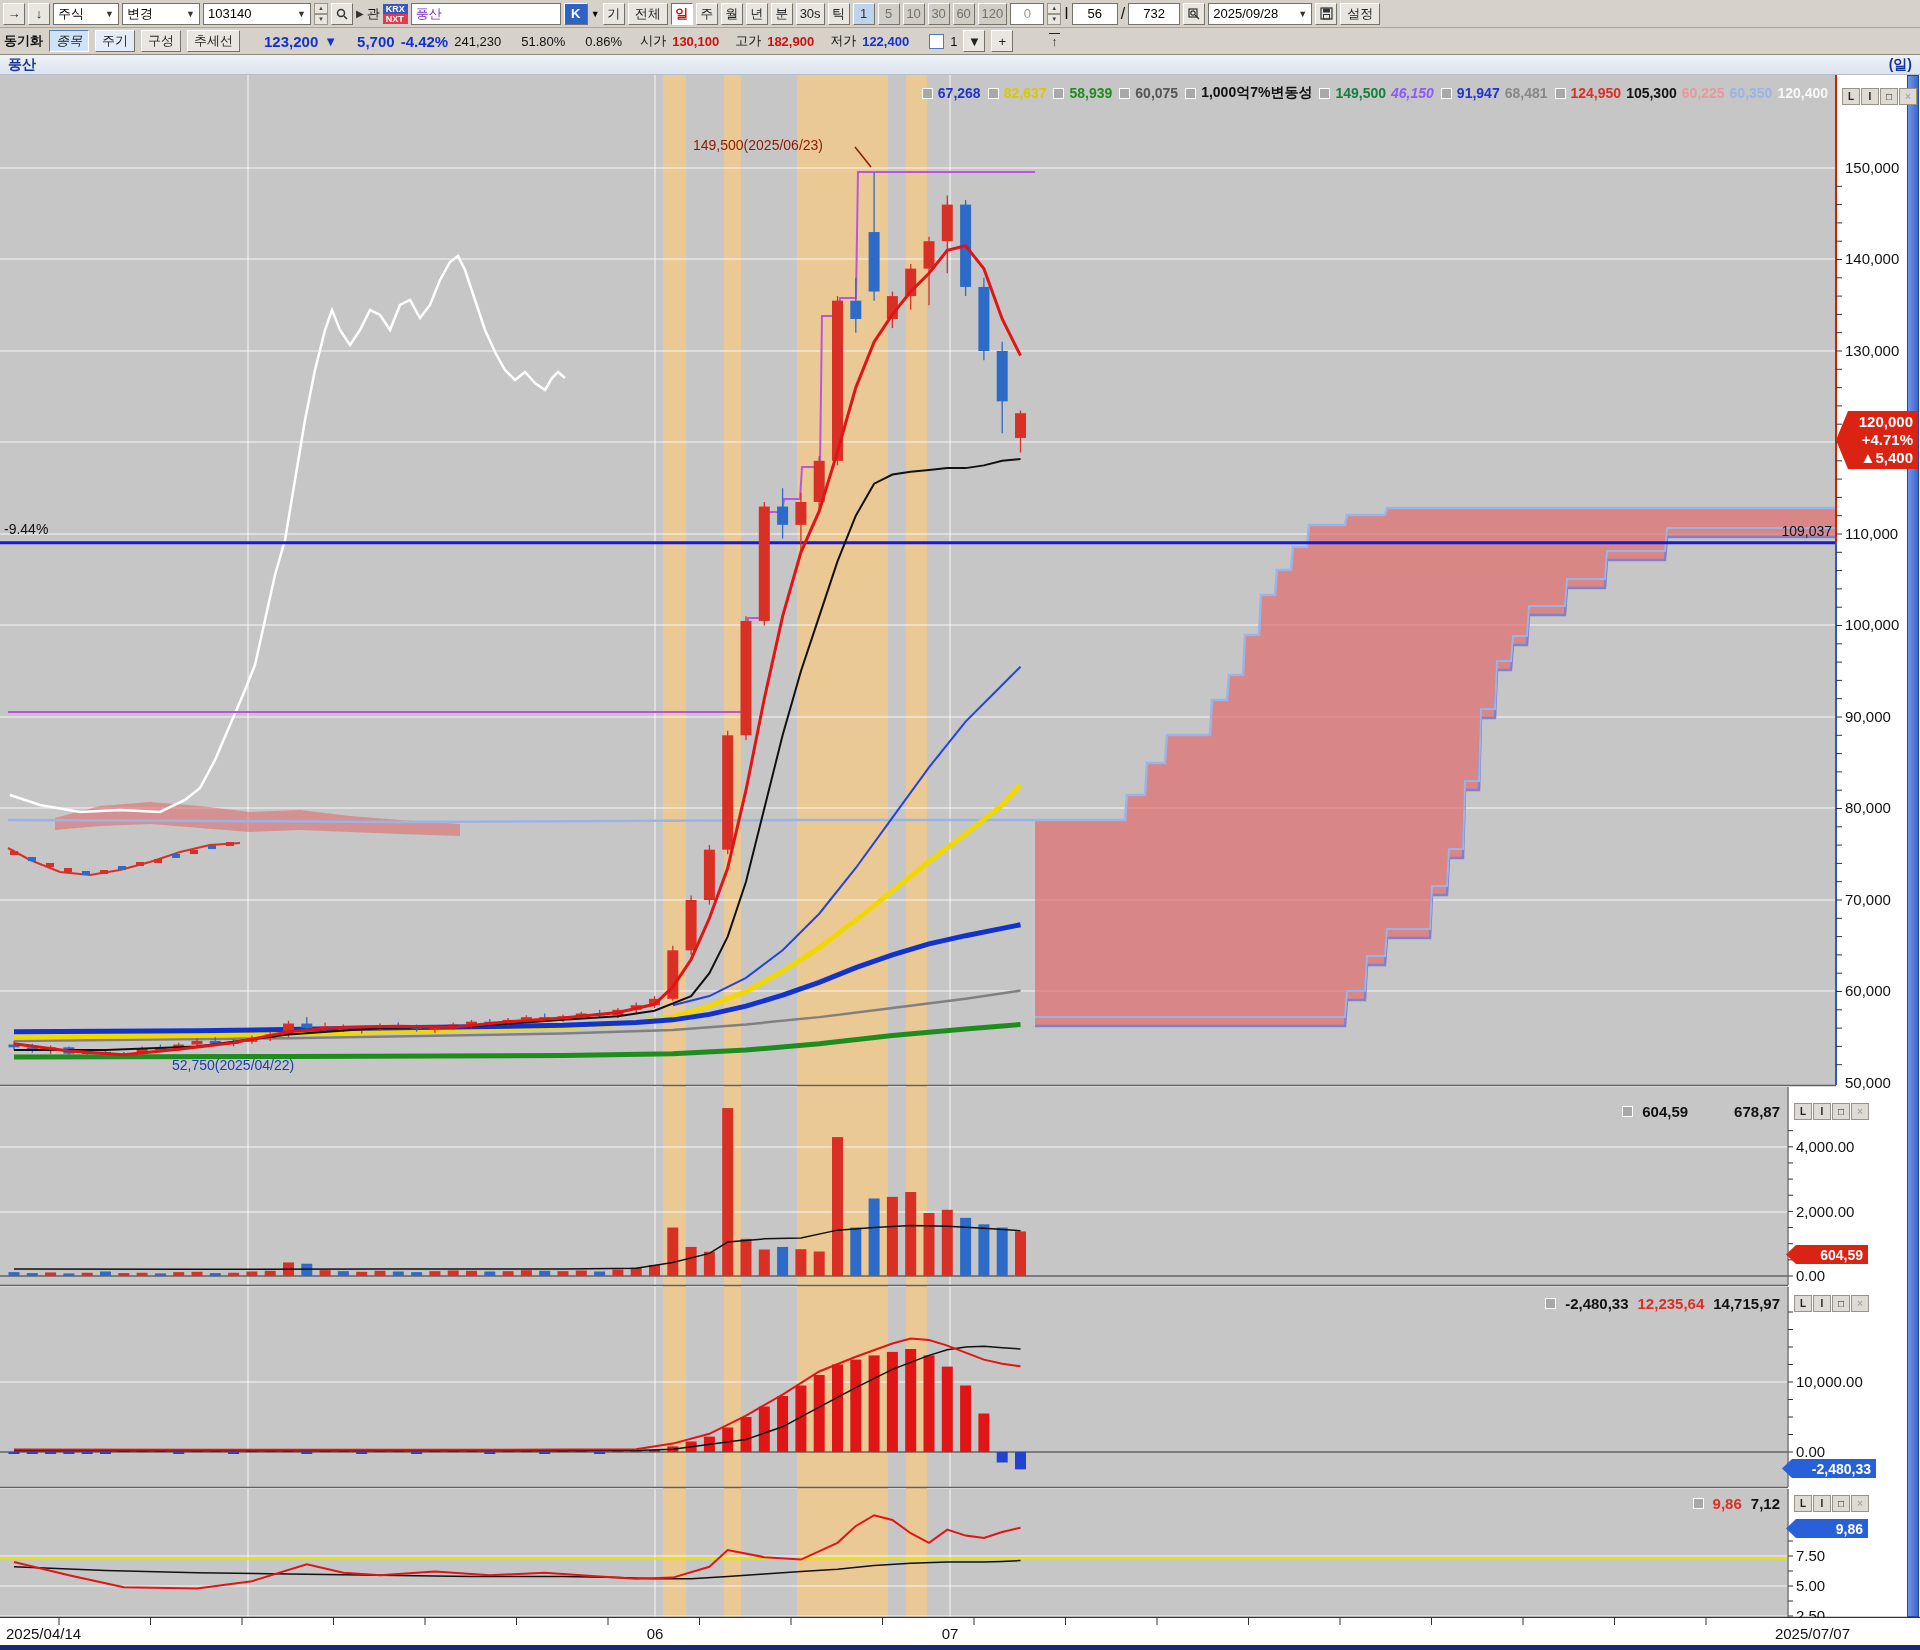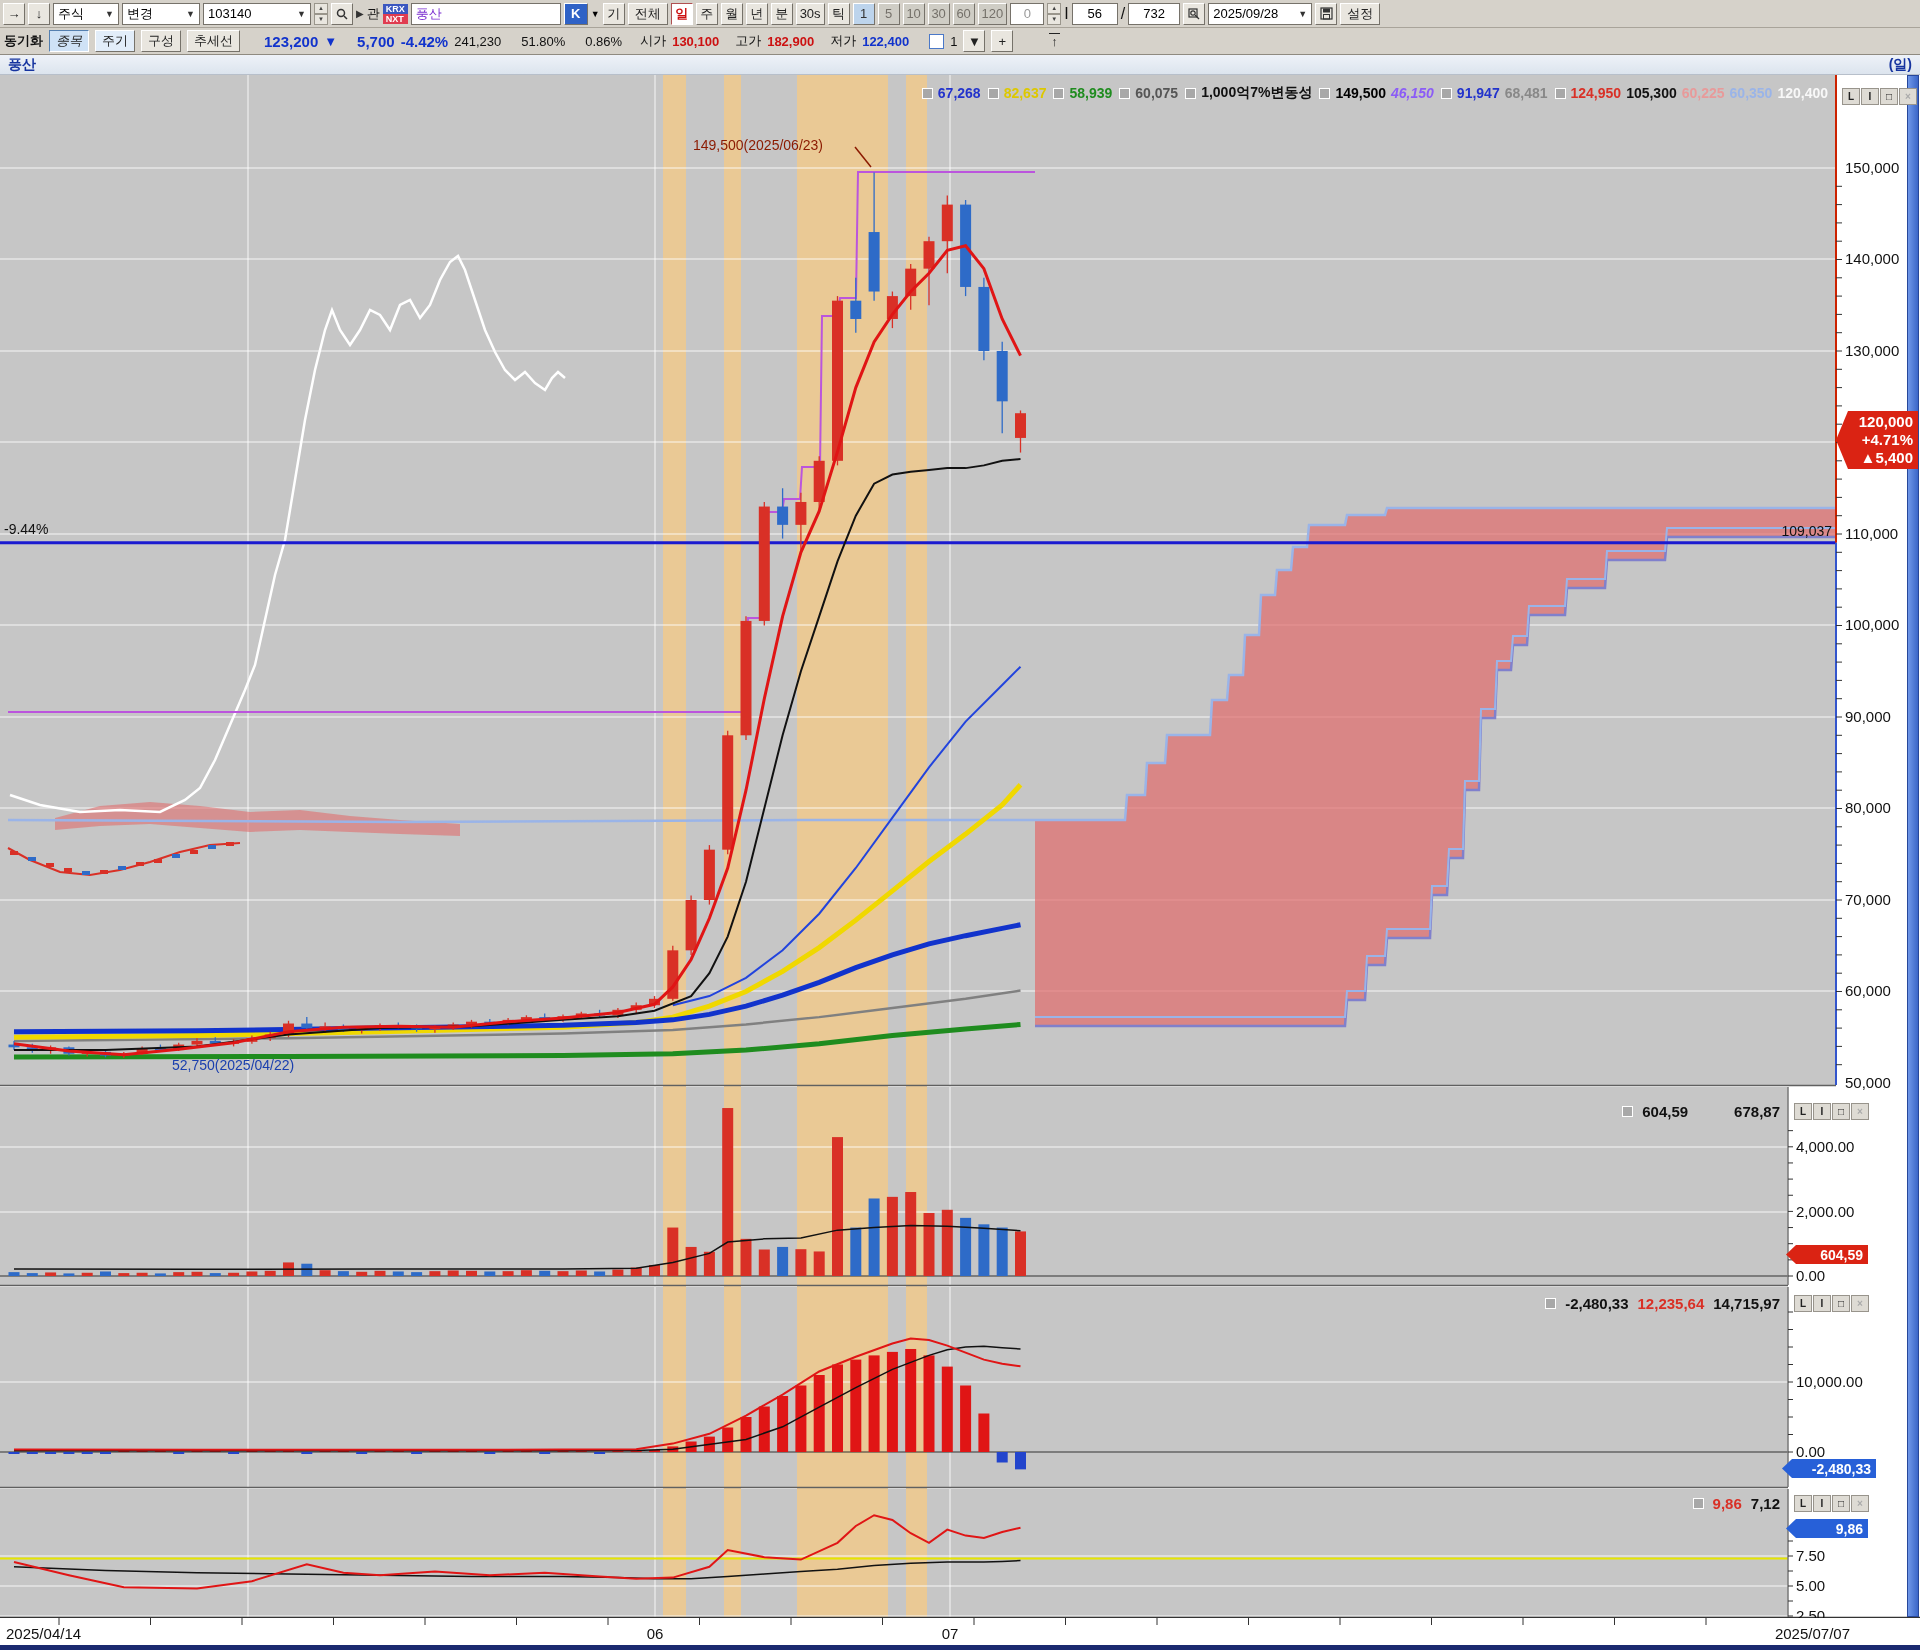--- a/index.html
+++ b/index.html
@@ -650,21 +650,21 @@
       <span class="lg-g">
         <span class="lg-sq"></span>
         <span style="color: rgb(85, 85, 85);">60,075</span>
       </span>
       <span class="lg-g">
         <span class="lg-sq"></span>
         <span style="color: rgb(17, 17, 17);">1,000억7%변동성</span>
       </span>
       <span class="lg-g">
         <span class="lg-sq"></span>
-        <span style="color: #000000;">149,500</span>
+        <span style="color: #15803d;">149,500</span>
         <span style="color: #8b5cf6; font-style: italic;">46,150</span>
       </span>
       <span class="lg-g">
         <span class="lg-sq"></span>
         <span style="color: rgb(34, 51, 204);">91,947</span>
         <span style="color: rgb(136, 136, 136);">68,481</span>
       </span>
       <span class="lg-g">
         <span class="lg-sq"></span>
         <span style="color: rgb(217, 48, 38);">124,950</span>

